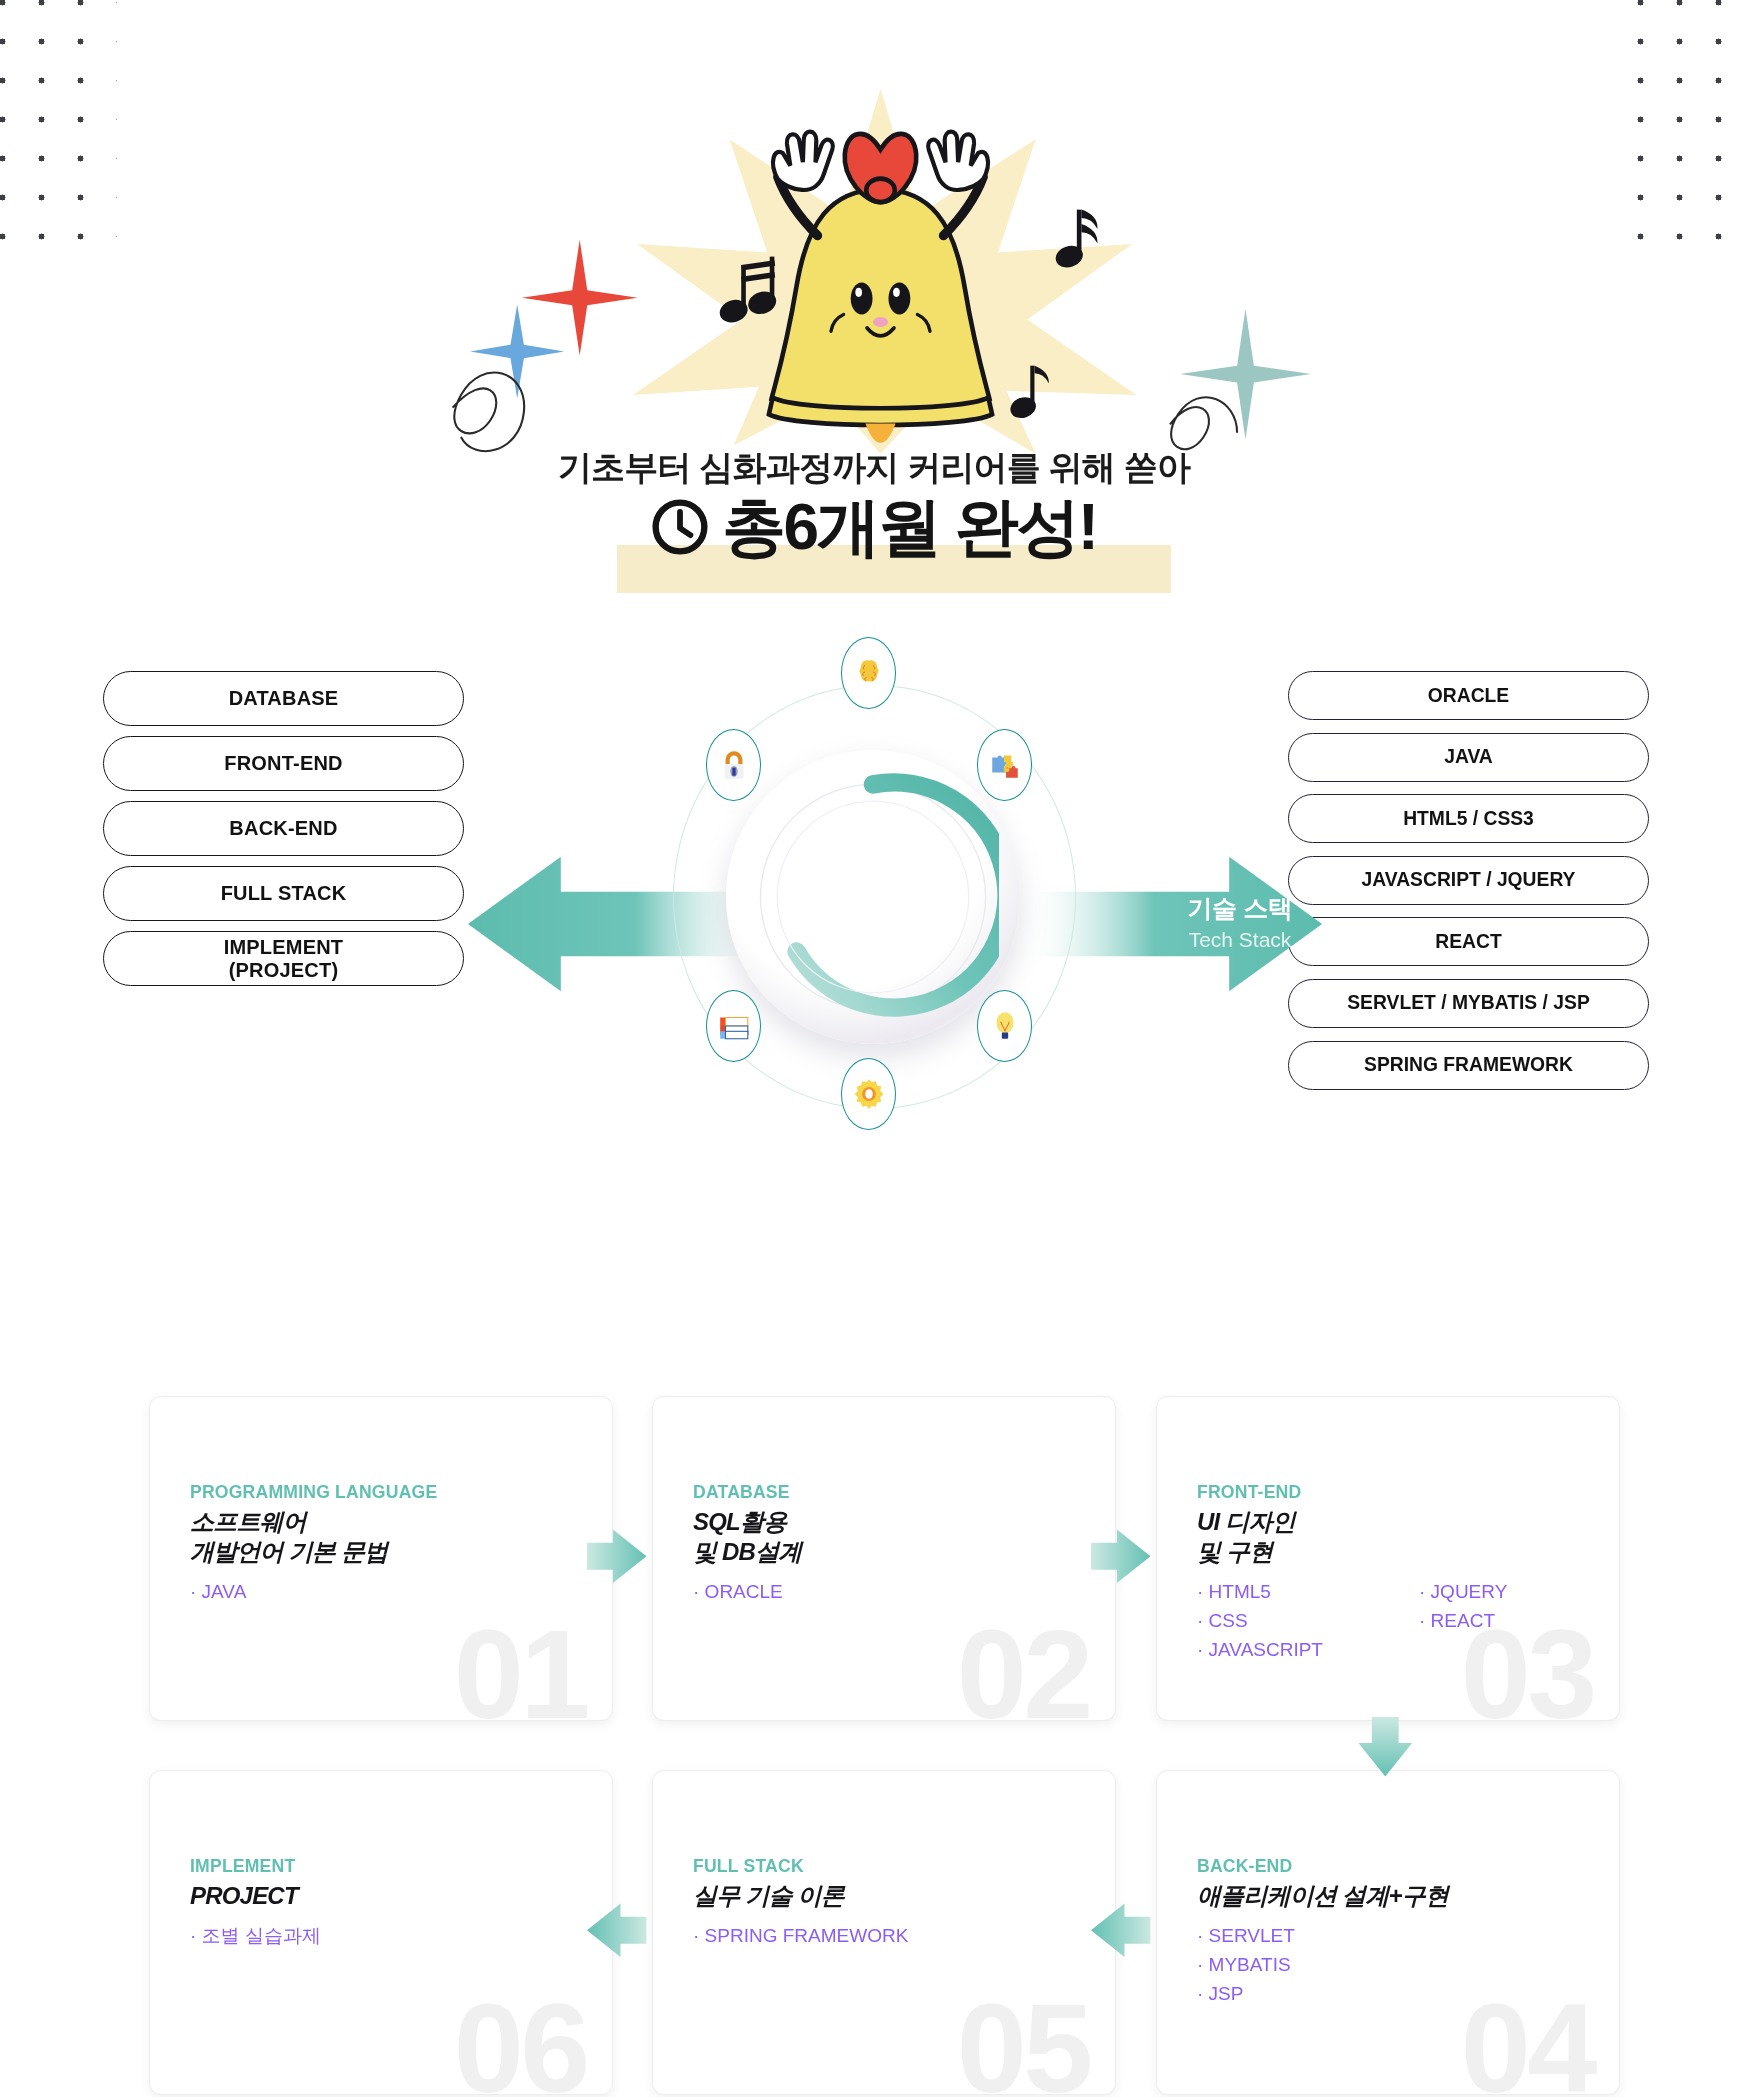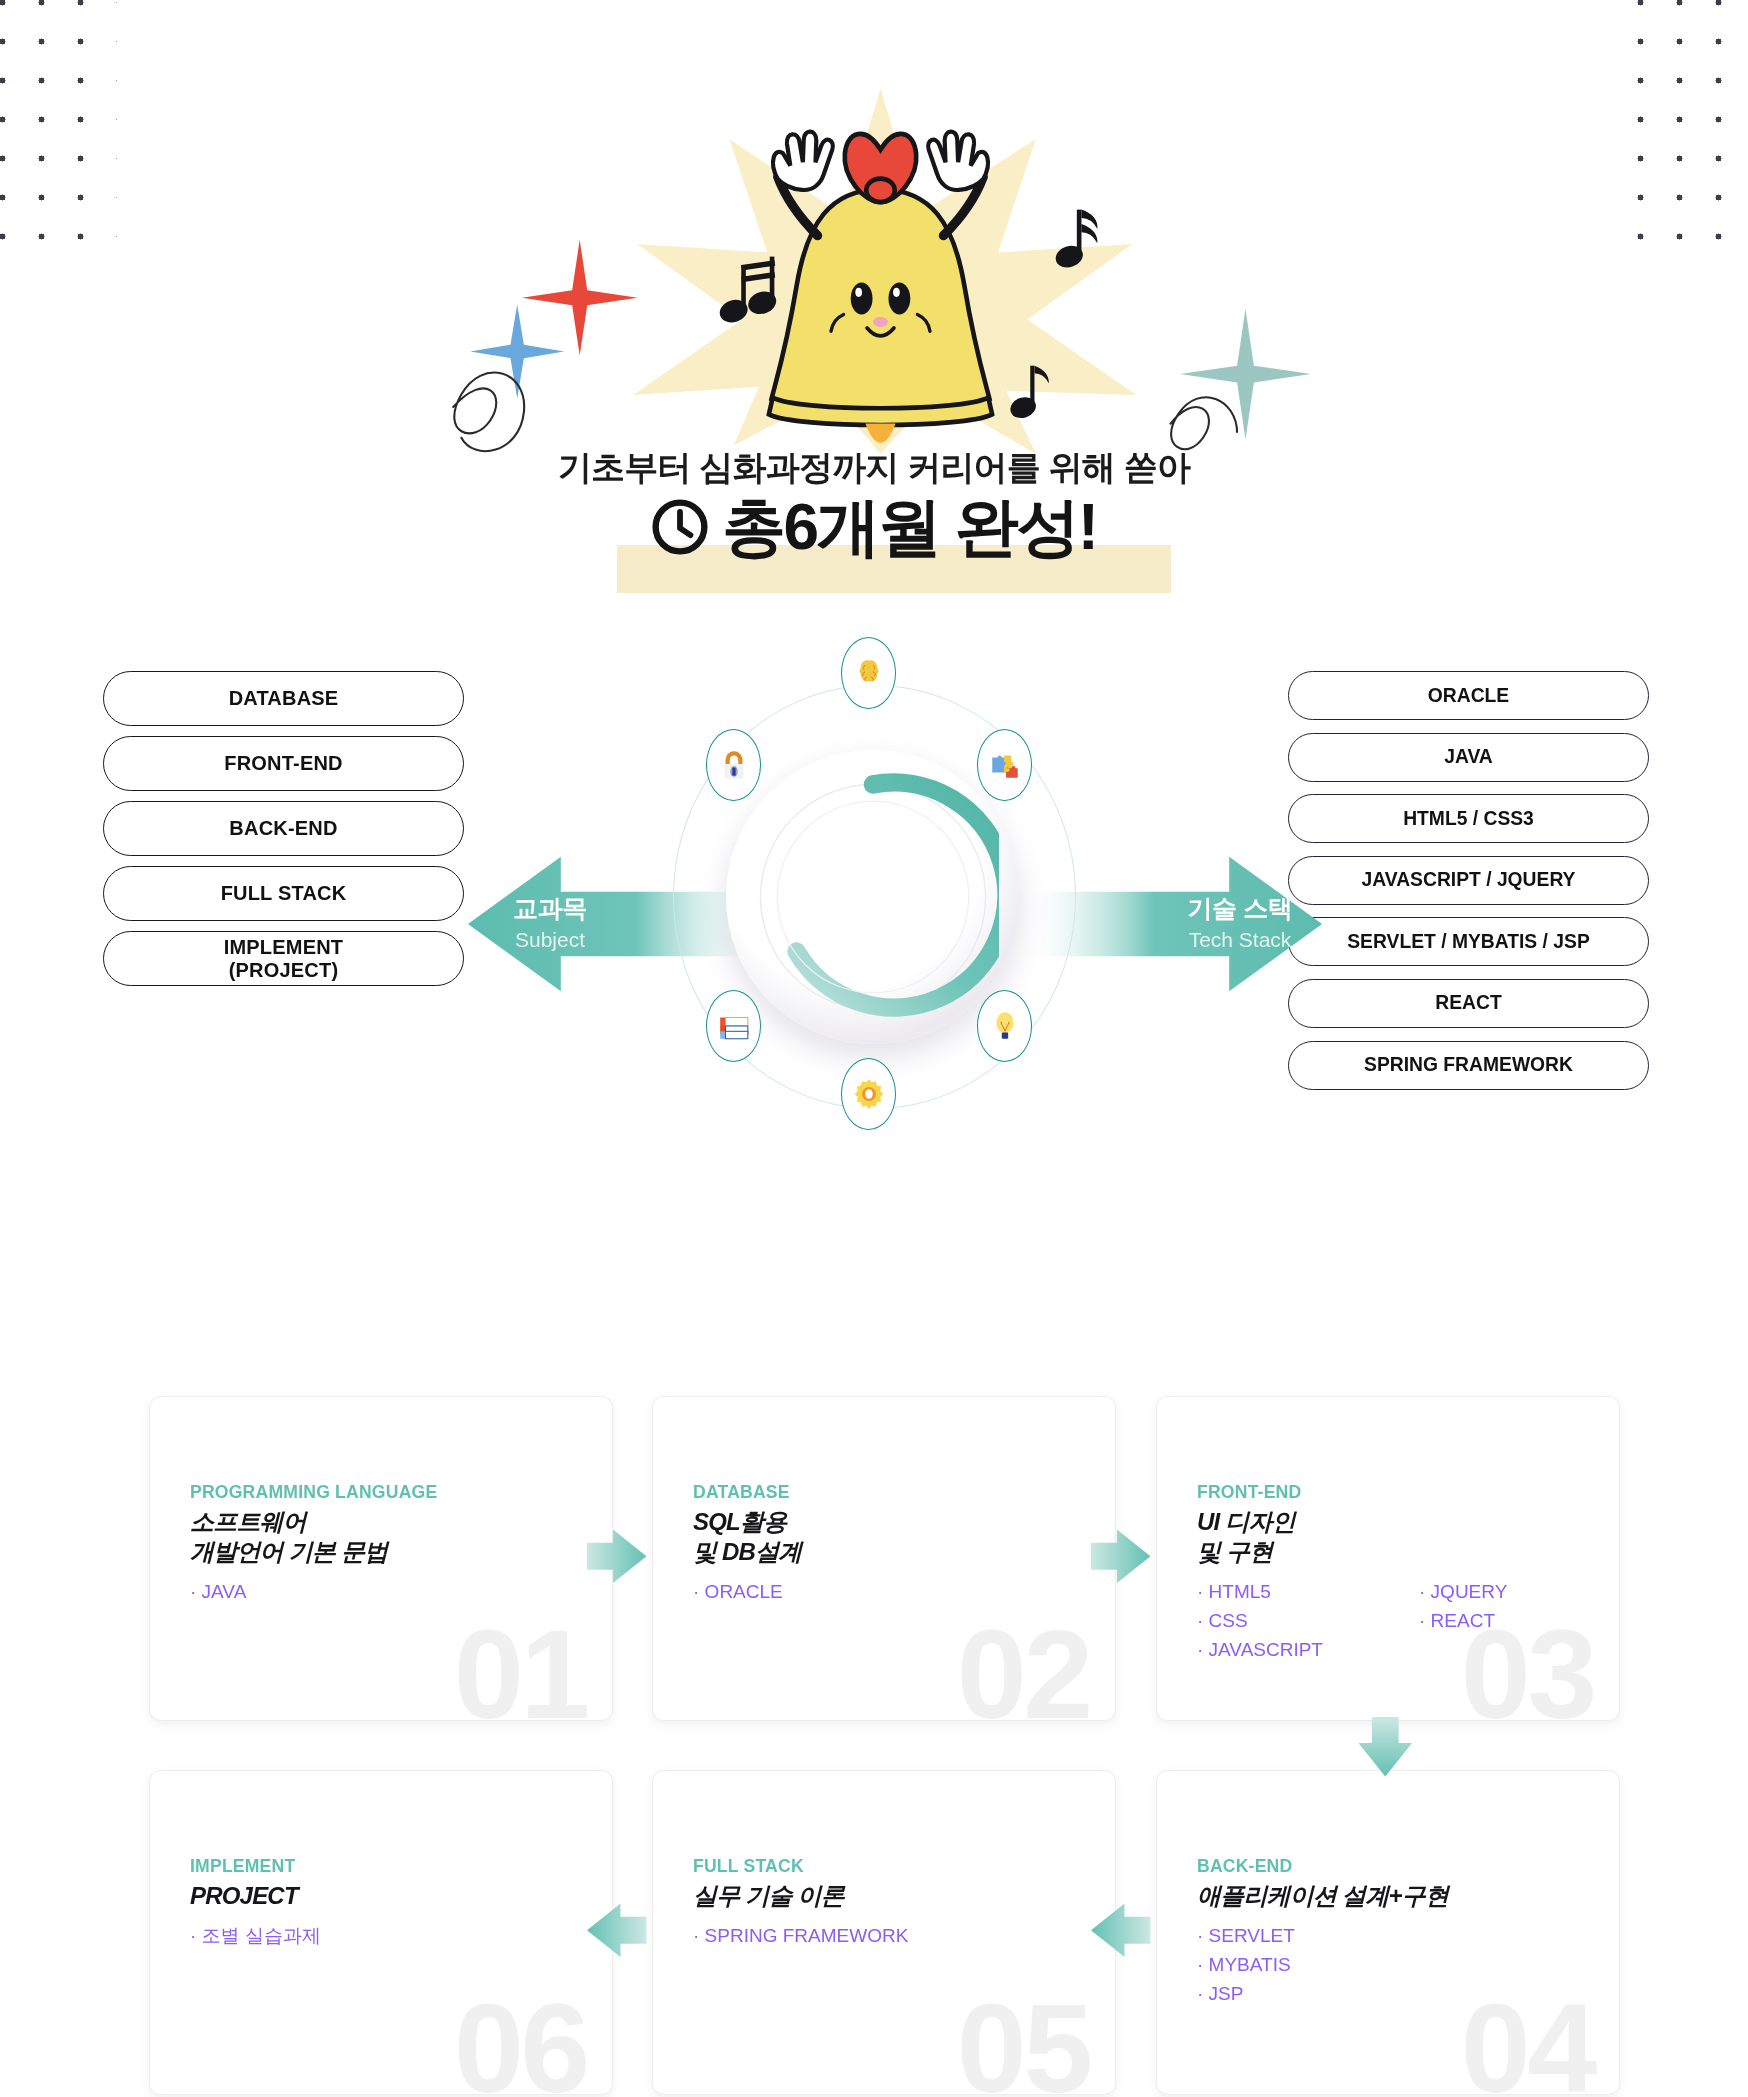--- a/index.html
+++ b/index.html
@@ -262,45 +262,41 @@
       <div class="pill">
         <span>JAVA</span>
         </div>
       <div class="pill">
         <span>HTML5 / CSS3</span>
         </div>
       <div class="pill">
         <span>JAVASCRIPT / JQUERY</span>
         </div>
       <div class="pill">
+        <span>REACT</span>
+        </div>
+      <div class="pill">
         <span>SERVLET / MYBATIS / JSP</span>
-        </div>
-      <div class="pill">
-        <span>REACT</span>
         </div>
       <div class="pill">
         <span>SPRING FRAMEWORK</span>
         </div>
     </div>
 
     <div class="big-arrow arrow-left">
       <svg viewBox="0 0 700 330" width="294" height="138" style="position:absolute;left:0;top:0">
         <defs>
           <linearGradient id="gl" x1="1" y1="0" x2="0" y2="0">
             <stop offset="0%" stop-color="#dff1ee" stop-opacity="0"></stop>
             <stop offset="42%" stop-color="#6ec4b8"></stop>
             <stop offset="100%" stop-color="#5cbcae"></stop>
           </linearGradient>
         </defs>
         <path d="M700 88 L230 88 L230 4 L8 165 L230 326 L230 242 L700 242 Z" fill="url(#gl)"></path>
       </svg>
-      <div class="label">
-        <div class="ko">교과목</div>
-        <div class="en">Subject</div>
-      </div>
     </div>
 
     <div class="big-arrow arrow-right">
       <svg viewBox="0 0 700 330" width="294" height="138" style="position:absolute;left:0;top:0">
         <defs>
           <linearGradient id="gr" x1="0" y1="0" x2="1" y2="0">
             <stop offset="0%" stop-color="#dff1ee" stop-opacity="0"></stop>
             <stop offset="42%" stop-color="#6ec4b8"></stop>
             <stop offset="100%" stop-color="#5cbcae"></stop>
           </linearGradient>

